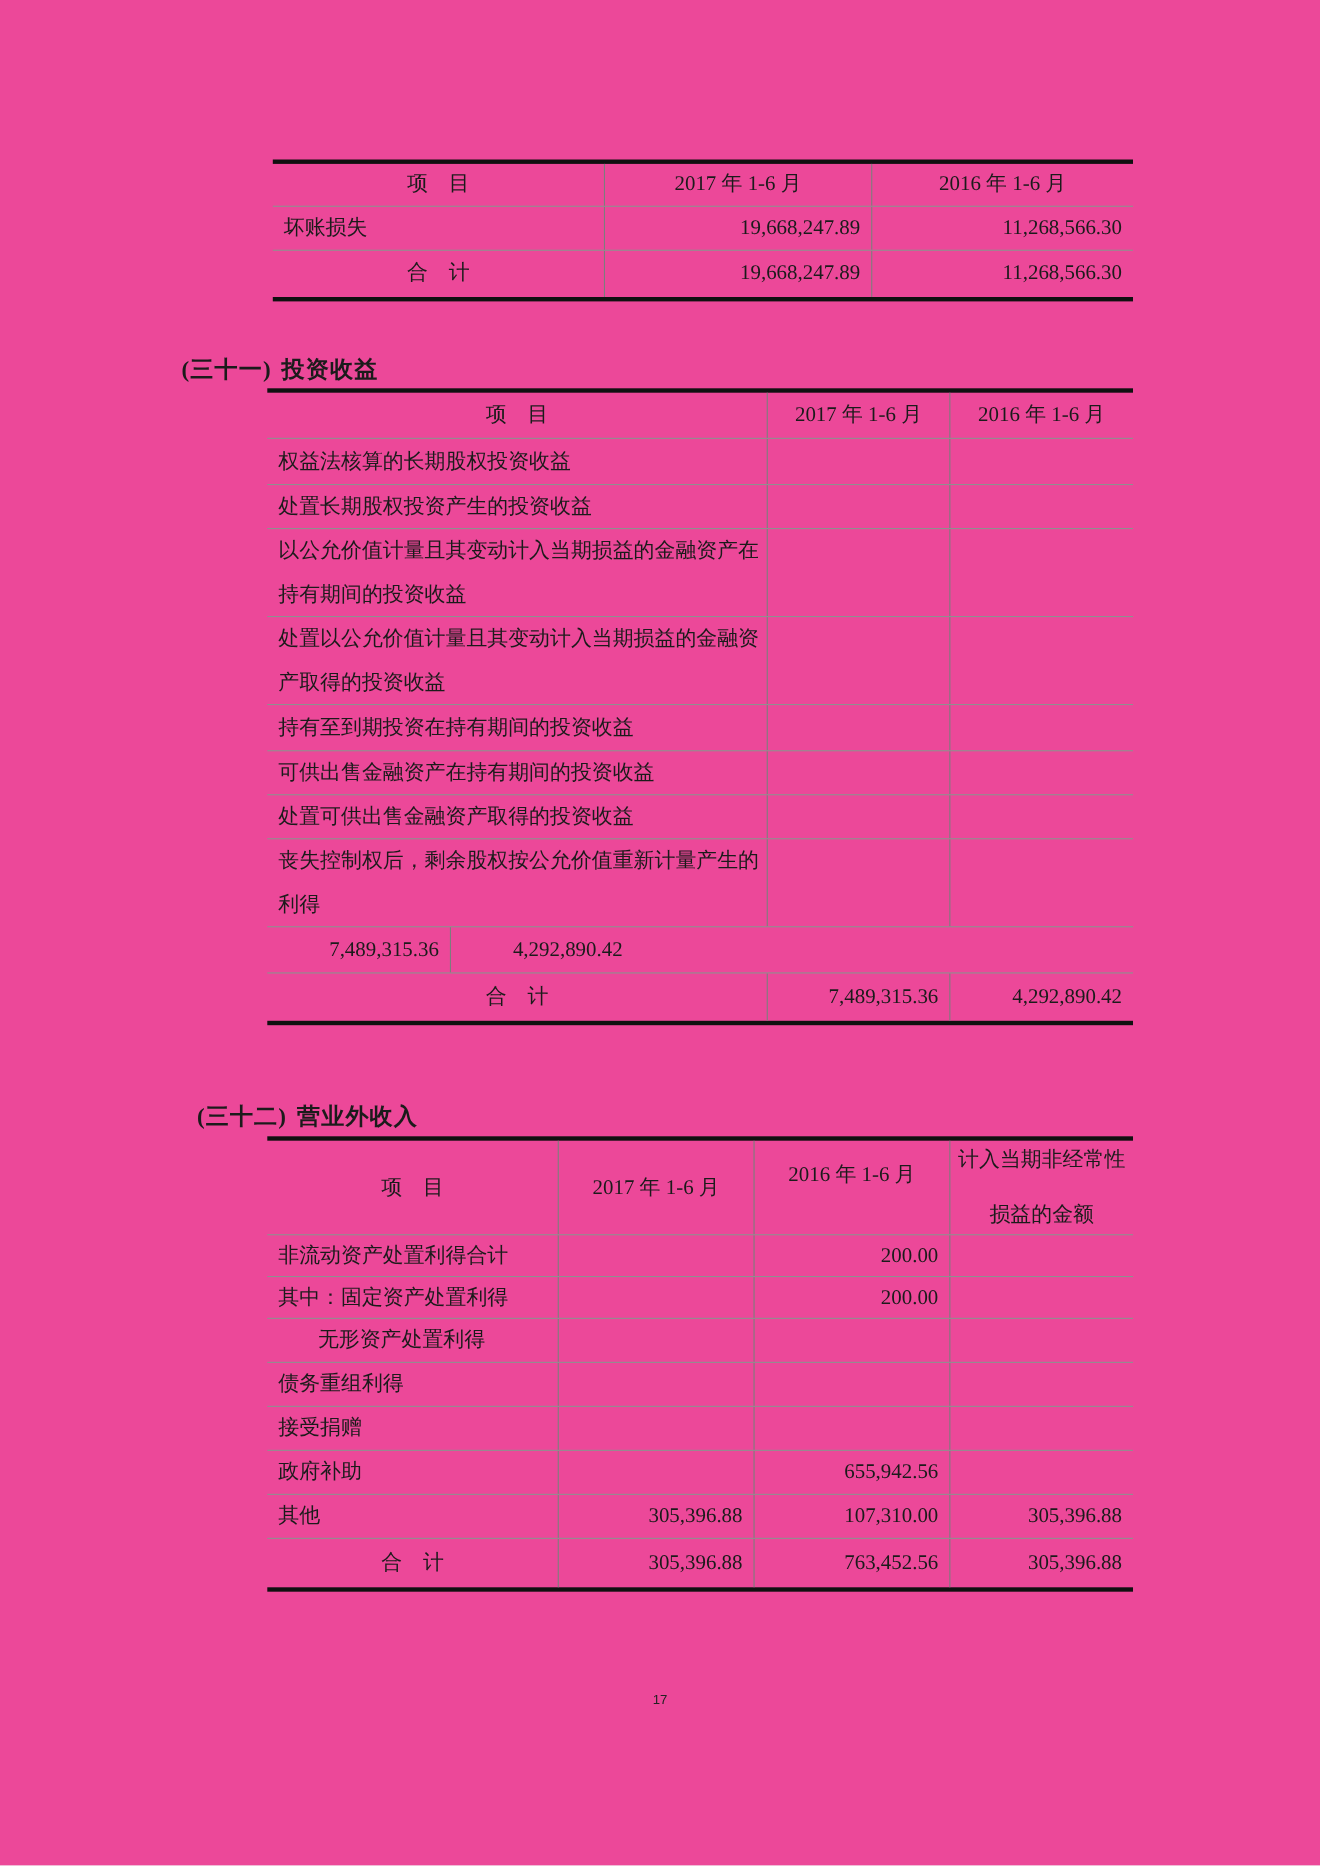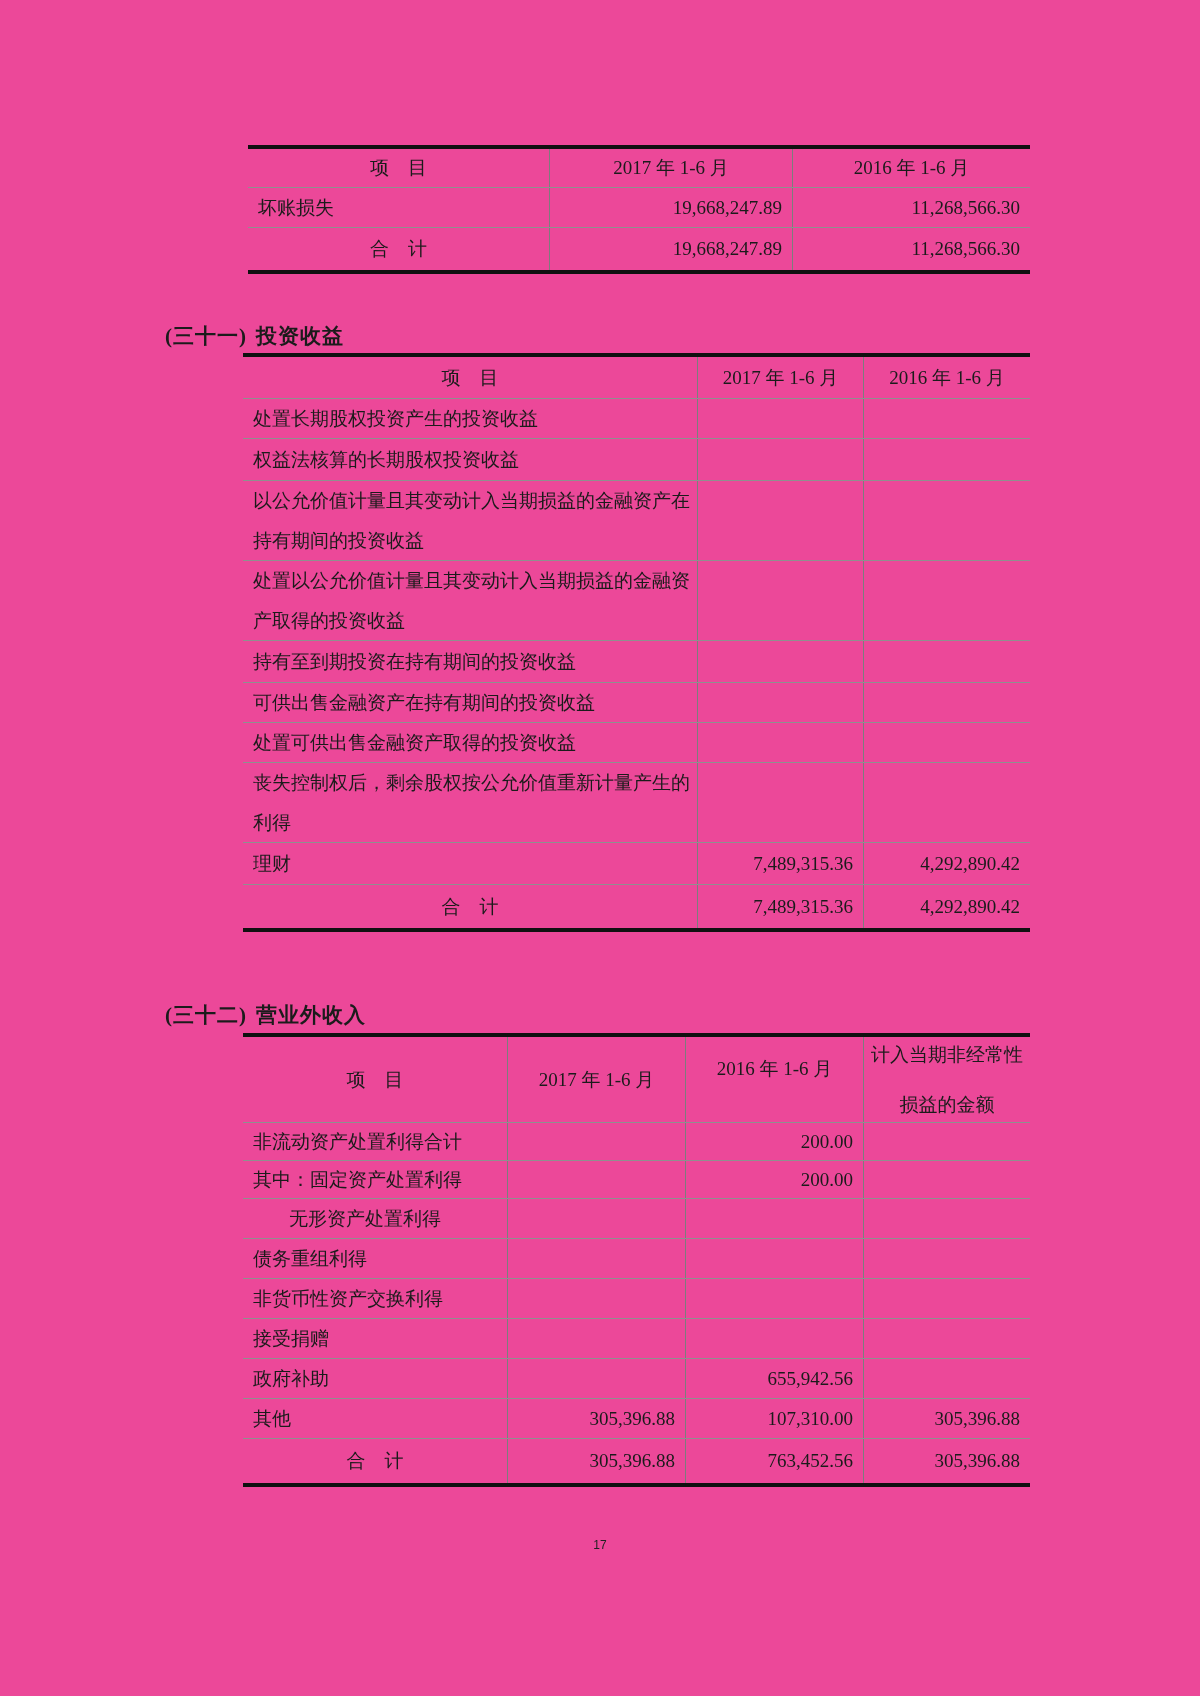--- a/index.html
+++ b/index.html
@@ -81,27 +81,27 @@
   <div class="heading" style="top:322px;">
     <span>(三十一)</span><span class="sec-title">投资收益</span>
   </div>
 
   <div class="tbl" style="left:243px;top:353px;width:787px;">
     <div class="trow hdr" style="height:42px">
       <div class="cell t2c1">项　目</div>
       <div class="cell t2c2">2017 年 1-6 月</div>
       <div class="cell t2c3">2016 年 1-6 月</div>
     </div>
+    <div class="trow" style="height:42px">
+      <div class="cell lab t2c1">权益法核算的长期股权投资收益</div>
+      <div class="cell val t2c2"></div>
+      <div class="cell val t2c3"></div>
+    </div>
     <div class="trow" style="height:40px">
       <div class="cell lab t2c1">处置长期股权投资产生的投资收益</div>
-      <div class="cell val t2c2"></div>
-      <div class="cell val t2c3"></div>
-    </div>
-    <div class="trow" style="height:42px">
-      <div class="cell lab t2c1">权益法核算的长期股权投资收益</div>
       <div class="cell val t2c2"></div>
       <div class="cell val t2c3"></div>
     </div>
     <div class="trow" style="height:80px">
       <div class="cell lab wrap2 t2c1">以公允价值计量且其变动计入当期损益的金融资产在持有期间的投资收益</div>
       <div class="cell val t2c2"></div>
       <div class="cell val t2c3"></div>
     </div>
     <div class="trow" style="height:80px">
       <div class="cell lab wrap2 t2c1">处置以公允价值计量且其变动计入当期损益的金融资产取得的投资收益</div>
@@ -122,32 +122,31 @@
       <div class="cell lab t2c1">处置可供出售金融资产取得的投资收益</div>
       <div class="cell val t2c2"></div>
       <div class="cell val t2c3"></div>
     </div>
     <div class="trow" style="height:80px">
       <div class="cell lab wrap2 t2c1">丧失控制权后，剩余股权按公允价值重新计量产生的利得</div>
       <div class="cell val t2c2"></div>
       <div class="cell val t2c3"></div>
     </div>
     <div class="trow" style="height:42px">
-      <div class="cell lab t2c1">理财</div>
       <div class="cell val t2c2">7,489,315.36</div>
       <div class="cell val t2c3">4,292,890.42</div>
     </div>
     <div class="trow" style="height:43px">
       <div class="cell ctr t2c1">合　计</div>
       <div class="cell val t2c2">7,489,315.36</div>
       <div class="cell val t2c3">4,292,890.42</div>
     </div>
   </div>
 
-  <div class="heading" style="top:1001px;">
+  <div class="heading" style="top:1001px;margin-left:14px;">
     <span>(三十二)</span><span class="sec-title">营业外收入</span>
   </div>
 
   <div class="tbl" style="left:243px;top:1033px;width:787px;">
     <div class="trow hdr" style="height:86px">
       <div class="cell t3c1">项　目</div>
       <div class="cell t3c2">2017 年 1-6 月</div>
       <div class="cell h-top t3c3">2016 年 1-6 月</div>
       <div class="cell h-2line t3c4">
         <span>计入当期非经常性</span>
@@ -172,26 +171,20 @@
       <div class="cell val t3c3"></div>
       <div class="cell val t3c4"></div>
     </div>
     <div class="trow" style="height:40px">
       <div class="cell lab t3c1">债务重组利得</div>
       <div class="cell val t3c2"></div>
       <div class="cell val t3c3"></div>
       <div class="cell val t3c4"></div>
     </div>
     <div class="trow" style="height:40px">
-      <div class="cell lab t3c1">非货币性资产交换利得</div>
-      <div class="cell val t3c2"></div>
-      <div class="cell val t3c3"></div>
-      <div class="cell val t3c4"></div>
-    </div>
-    <div class="trow" style="height:40px">
       <div class="cell lab t3c1">接受捐赠</div>
       <div class="cell val t3c2"></div>
       <div class="cell val t3c3"></div>
       <div class="cell val t3c4"></div>
     </div>
     <div class="trow" style="height:40px">
       <div class="cell lab t3c1">政府补助</div>
       <div class="cell val t3c2"></div>
       <div class="cell val t3c3">655,942.56</div>
       <div class="cell val t3c4"></div>

